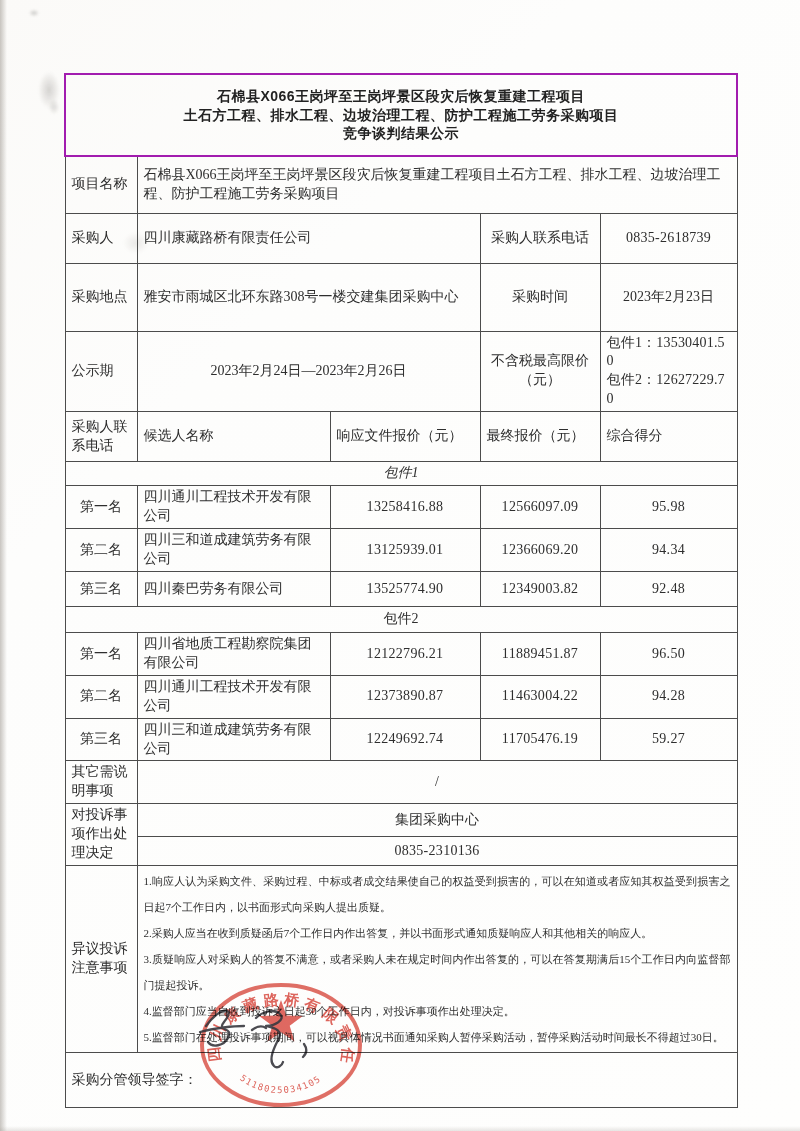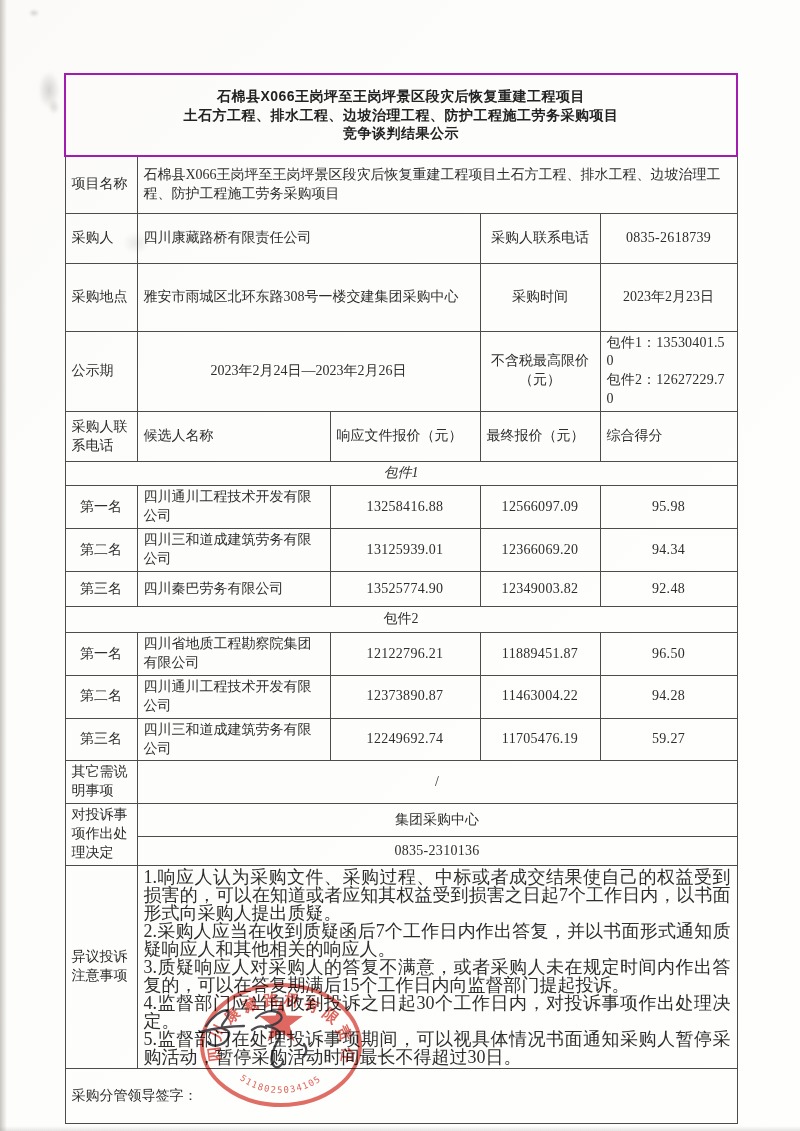--- a/index.html
+++ b/index.html
@@ -53,21 +53,21 @@
   .c{text-align:center;}
   .l{text-align:left;}
   .hdr{text-align:left;font-size:15px;}
   .sect{text-align:center;font-size:14px;padding:1px;}
   .num{font-size:14.5px;text-align:center;letter-spacing:.3px;}
   .name{font-size:14px;text-align:left;line-height:1.3;}
   .limit{font-size:13.5px;line-height:1.45;text-align:left;padding-left:8px;letter-spacing:.2px;}
   .limitlab{text-align:center;font-size:14px;line-height:1.35;padding:2px;margin-left:16px;}
   .objection-cell{padding:4px 10px 4px 9px;}
   .objection-cell div{
-    font-size:18px;line-height:18px;text-align:justify;
+    font-size:11px;line-height:26px;text-align:justify;
   }
   .sig-cell{padding-left:8px;font-size:14.5px;}
   tr.rt {height:82px;}
   tr.rp {height:57px;margin-left:6px;}
   tr.rb {height:50px;}
   tr.rl {height:68px;}
   tr.rg {height:48px;}
   tr.rh {height:50px;}
   tr.rs1{height:24px;font-style:italic;}
   tr.r1a{height:43px;} tr.r1b{height:43px;} tr.r1c{height:35px;}

